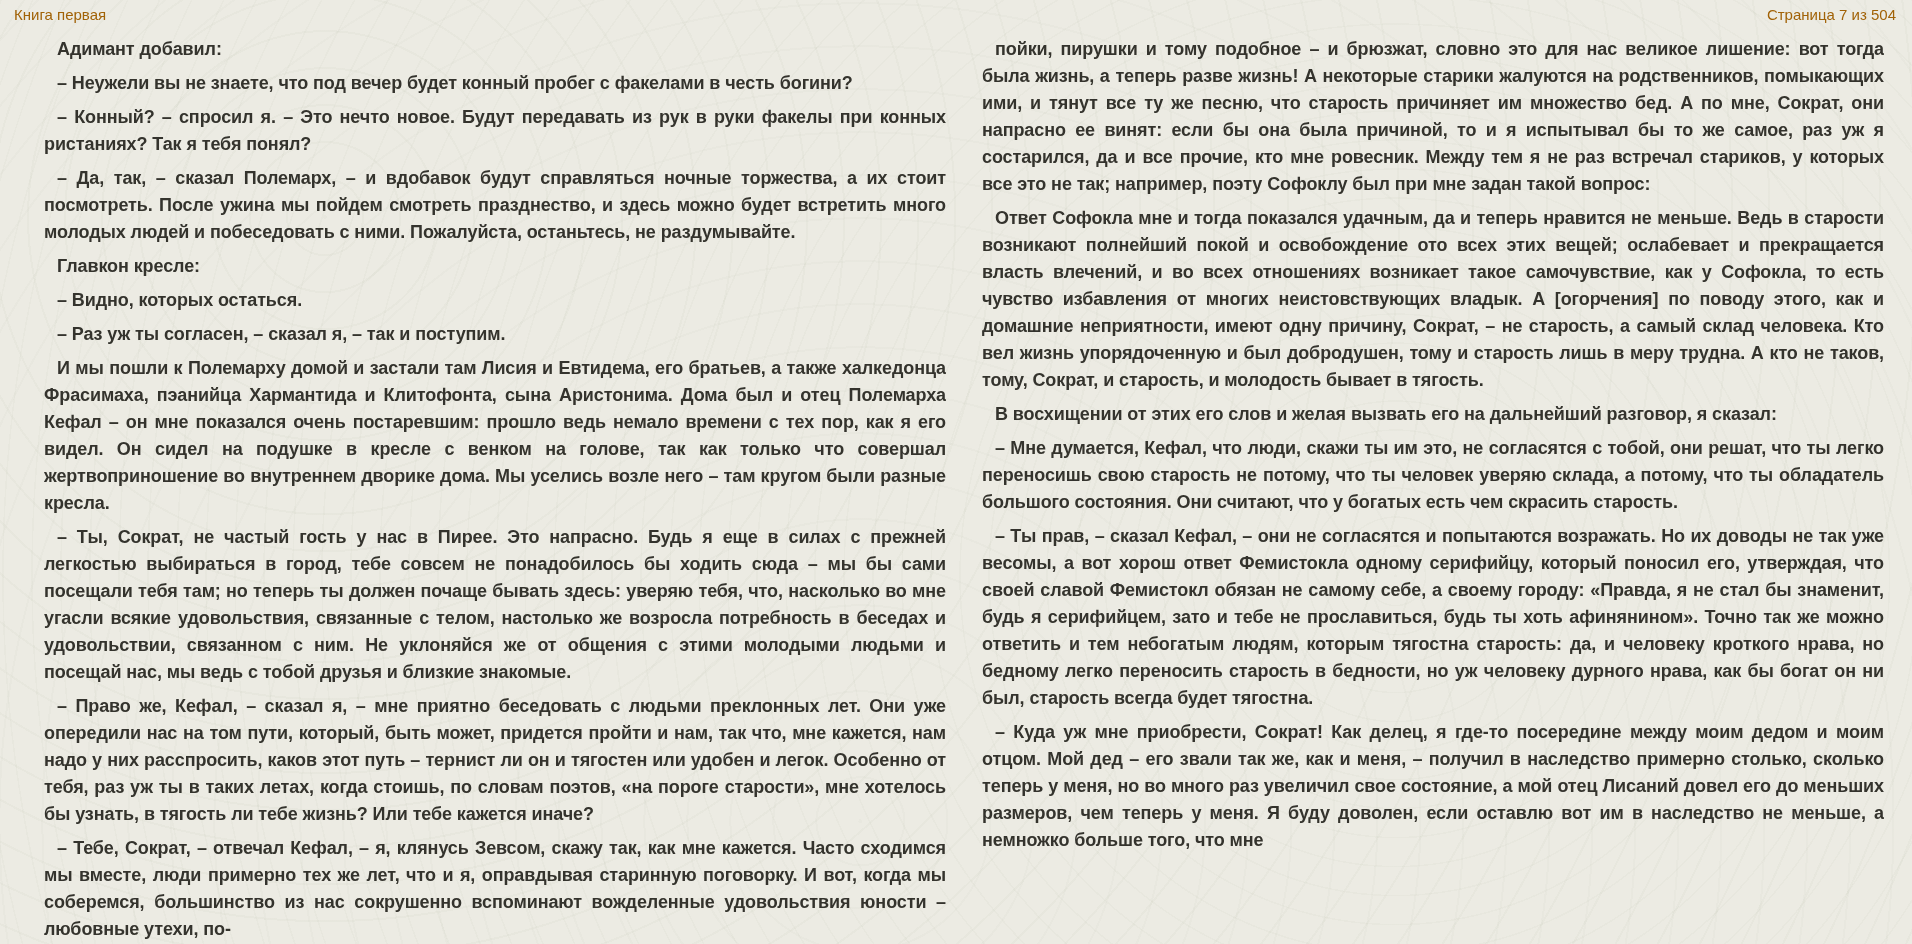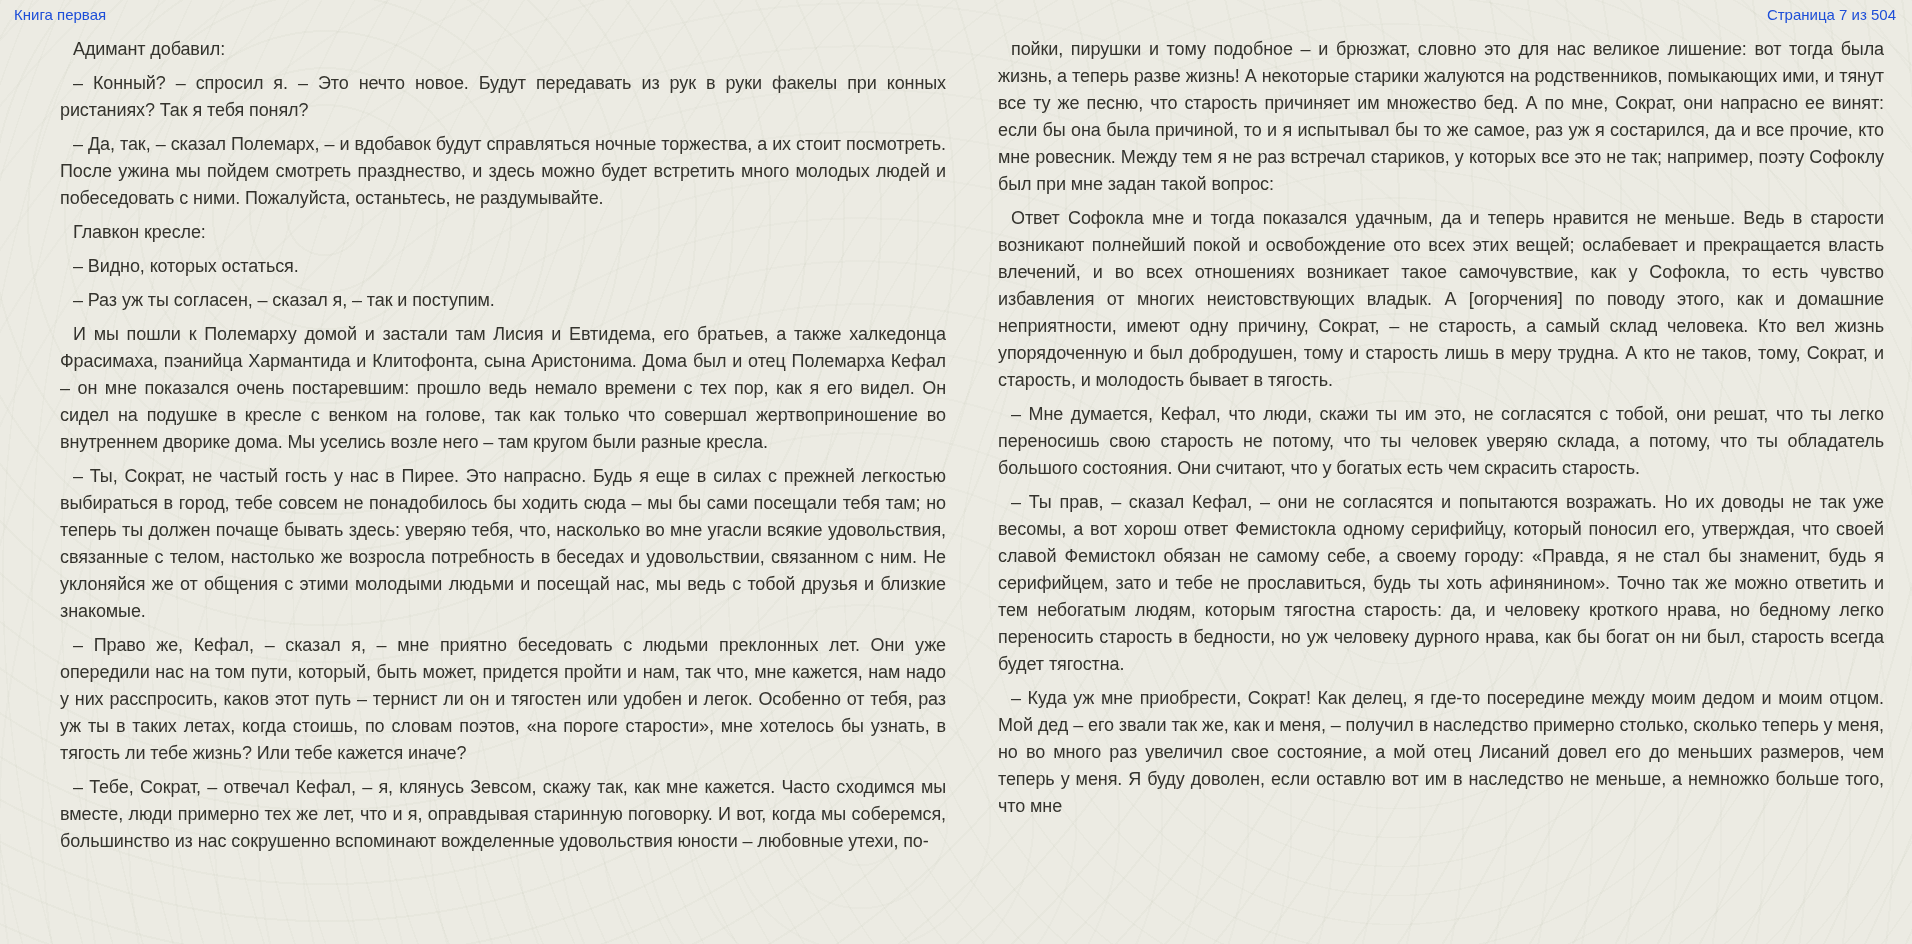--- a/index.html
+++ b/index.html
@@ -27,71 +27,74 @@
   }
   .header {
     position: absolute;
     top: 6px;
     left: 14px;
     right: 16px;
     display: flex;
     justify-content: space-between;
     font-size: 15px;
     line-height: 18px;
-    color: #1d4ed8;
+    color: #a16207;
     z-index: 2;
     text-align: right;
   }
   .pages {
     position: absolute;
     top: 36px;
     left: 44px;
     right: 28px;
     bottom: 0;
     display: flex;
     gap: 36px;
     overflow: hidden;
     z-index: 1;
   }
   .page {
     flex: 1 1 0;
     min-width: 0;
     overflow: hidden;
   }
   .para {
-    margin: 0 0 7px 16px;
+    margin: 0 0 7px 0;
     text-indent: 13px;
     text-align: justify;
     font-size: 18px;
     line-height: 27px;
     letter-spacing: -0.1px;
     color: #34332d;
+    font-weight: bold;
   }
 </style>
 </head>
 <body>
 
 <div class="header">
   <span>Книга первая</span>
   <span>Страница 7 из 504</span>
 </div>
 
 <div class="pages">
   <div class="page">
     <p class="para">Адимант добавил:</p>
+    <p class="para">– Неужели вы не знаете, что под вечер будет конный пробег с факелами в честь богини?</p>
     <p class="para">– Конный? – спросил я. – Это нечто новое. Будут передавать из рук в руки факелы при конных ристаниях? Так я тебя понял?</p>
     <p class="para">– Да, так, – сказал Полемарх, – и вдобавок будут справляться ночные торжества, а их стоит посмотреть. После ужина мы пойдем смотреть празднество, и здесь можно будет встретить много молодых людей и побеседовать с ними. Пожалуйста, останьтесь, не раздумывайте.</p>
     <p class="para">Главкон кресле:</p>
     <p class="para">– Видно, которых остаться.</p>
     <p class="para">– Раз уж ты согласен, – сказал я, – так и поступим.</p>
     <p class="para">И мы пошли к Полемарху домой и застали там Лисия и Евтидема, его братьев, а также халкедонца Фрасимаха, пэанийца Хармантида и Клитофонта, сына Аристонима. Дома был и отец Полемарха Кефал – он мне показался очень постаревшим: прошло ведь немало времени с тех пор, как я его видел. Он сидел на подушке в кресле с венком на голове, так как только что совершал жертвоприношение во внутреннем дворике дома. Мы уселись возле него – там кругом были разные кресла.</p>
     <p class="para">– Ты, Сократ, не частый гость у нас в Пирее. Это напрасно. Будь я еще в силах с прежней легкостью выбираться в город, тебе совсем не понадобилось бы ходить сюда – мы бы сами посещали тебя там; но теперь ты должен почаще бывать здесь: уверяю тебя, что, насколько во мне угасли всякие удовольствия, связанные с телом, настолько же возросла потребность в беседах и удовольствии, связанном с ним. Не уклоняйся же от общения с этими молодыми людьми и посещай нас, мы ведь с тобой друзья и близкие знакомые.</p>
     <p class="para">– Право же, Кефал, – сказал я, – мне приятно беседовать с людьми преклонных лет. Они уже опередили нас на том пути, который, быть может, придется пройти и нам, так что, мне кажется, нам надо у них расспросить, каков этот путь – тернист ли он и тягостен или удобен и легок. Особенно от тебя, раз уж ты в таких летах, когда стоишь, по словам поэтов, «на пороге старости», мне хотелось бы узнать, в тягость ли тебе жизнь? Или тебе кажется иначе?</p>
     <p class="para">– Тебе, Сократ, – отвечал Кефал, – я, клянусь Зевсом, скажу так, как мне кажется. Часто сходимся мы вместе, люди примерно тех же лет, что и я, оправдывая старинную поговорку. И вот, когда мы соберемся, большинство из нас сокрушенно вспоминают вожделенные удовольствия юности – любовные утехи, по-</p>
   </div>
   <div class="page">
     <p class="para">пойки, пирушки и тому подобное – и брюзжат, словно это для нас великое лишение: вот тогда была жизнь, а теперь разве жизнь! А некоторые старики жалуются на родственников, помыкающих ими, и тянут все ту же песню, что старость причиняет им множество бед. А по мне, Сократ, они напрасно ее винят: если бы она была причиной, то и я испытывал бы то же самое, раз уж я состарился, да и все прочие, кто мне ровесник. Между тем я не раз встречал стариков, у которых все это не так; например, поэту Софоклу был при мне задан такой вопрос:</p>
     <p class="para">Ответ Софокла мне и тогда показался удачным, да и теперь нравится не меньше. Ведь в старости возникают полнейший покой и освобождение ото всех этих вещей; ослабевает и прекращается власть влечений, и во всех отношениях возникает такое самочувствие, как у Софокла, то есть чувство избавления от многих неистовствующих владык. А [огорчения] по поводу этого, как и домашние неприятности, имеют одну причину, Сократ, – не старость, а самый склад человека. Кто вел жизнь упорядоченную и был добродушен, тому и старость лишь в меру трудна. А кто не таков, тому, Сократ, и старость, и молодость бывает в тягость.</p>
+    <p class="para">В восхищении от этих его слов и желая вызвать его на дальнейший разговор, я сказал:</p>
     <p class="para">– Мне думается, Кефал, что люди, скажи ты им это, не согласятся с тобой, они решат, что ты легко переносишь свою старость не потому, что ты человек уверяю склада, а потому, что ты обладатель большого состояния. Они считают, что у богатых есть чем скрасить старость.</p>
     <p class="para">– Ты прав, – сказал Кефал, – они не согласятся и попытаются возражать. Но их доводы не так уже весомы, а вот хорош ответ Фемистокла одному серифийцу, который поносил его, утверждая, что своей славой Фемистокл обязан не самому себе, а своему городу: «Правда, я не стал бы знаменит, будь я серифийцем, зато и тебе не прославиться, будь ты хоть афинянином». Точно так же можно ответить и тем небогатым людям, которым тягостна старость: да, и человеку кроткого нрава, но бедному легко переносить старость в бедности, но уж человеку дурного нрава, как бы богат он ни был, старость всегда будет тягостна.</p>
     <p class="para">– Куда уж мне приобрести, Сократ! Как делец, я где-то посередине между моим дедом и моим отцом. Мой дед – его звали так же, как и меня, – получил в наследство примерно столько, сколько теперь у меня, но во много раз увеличил свое состояние, а мой отец Лисаний довел его до меньших размеров, чем теперь у меня. Я буду доволен, если оставлю вот им в наследство не меньше, а немножко больше того, что мне</p>
   </div>
 </div>
 
 </body></html>

